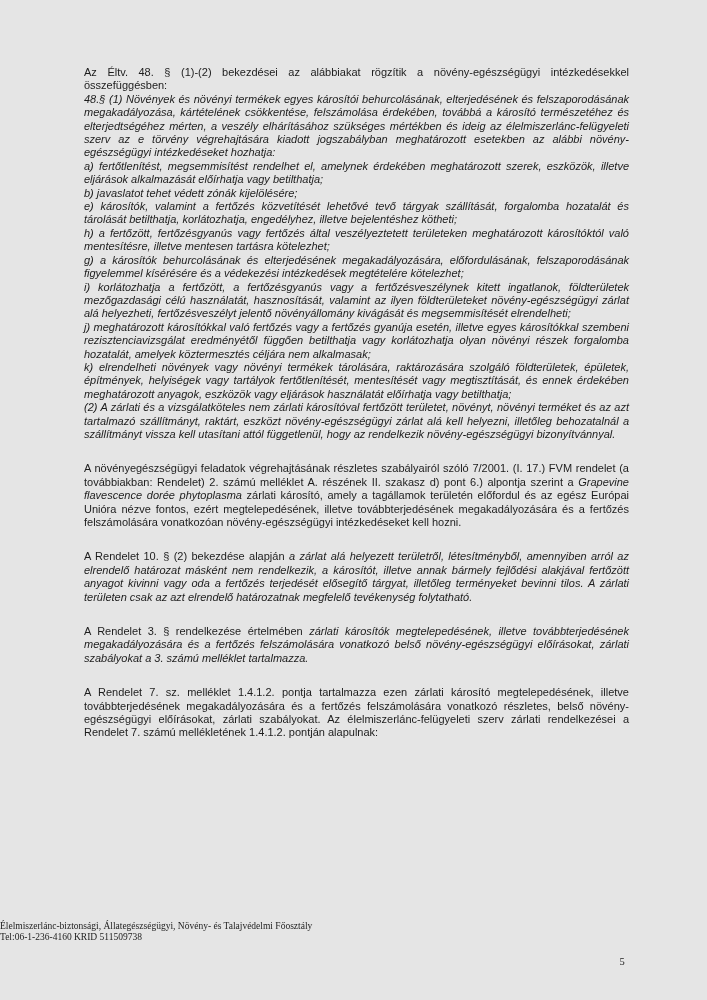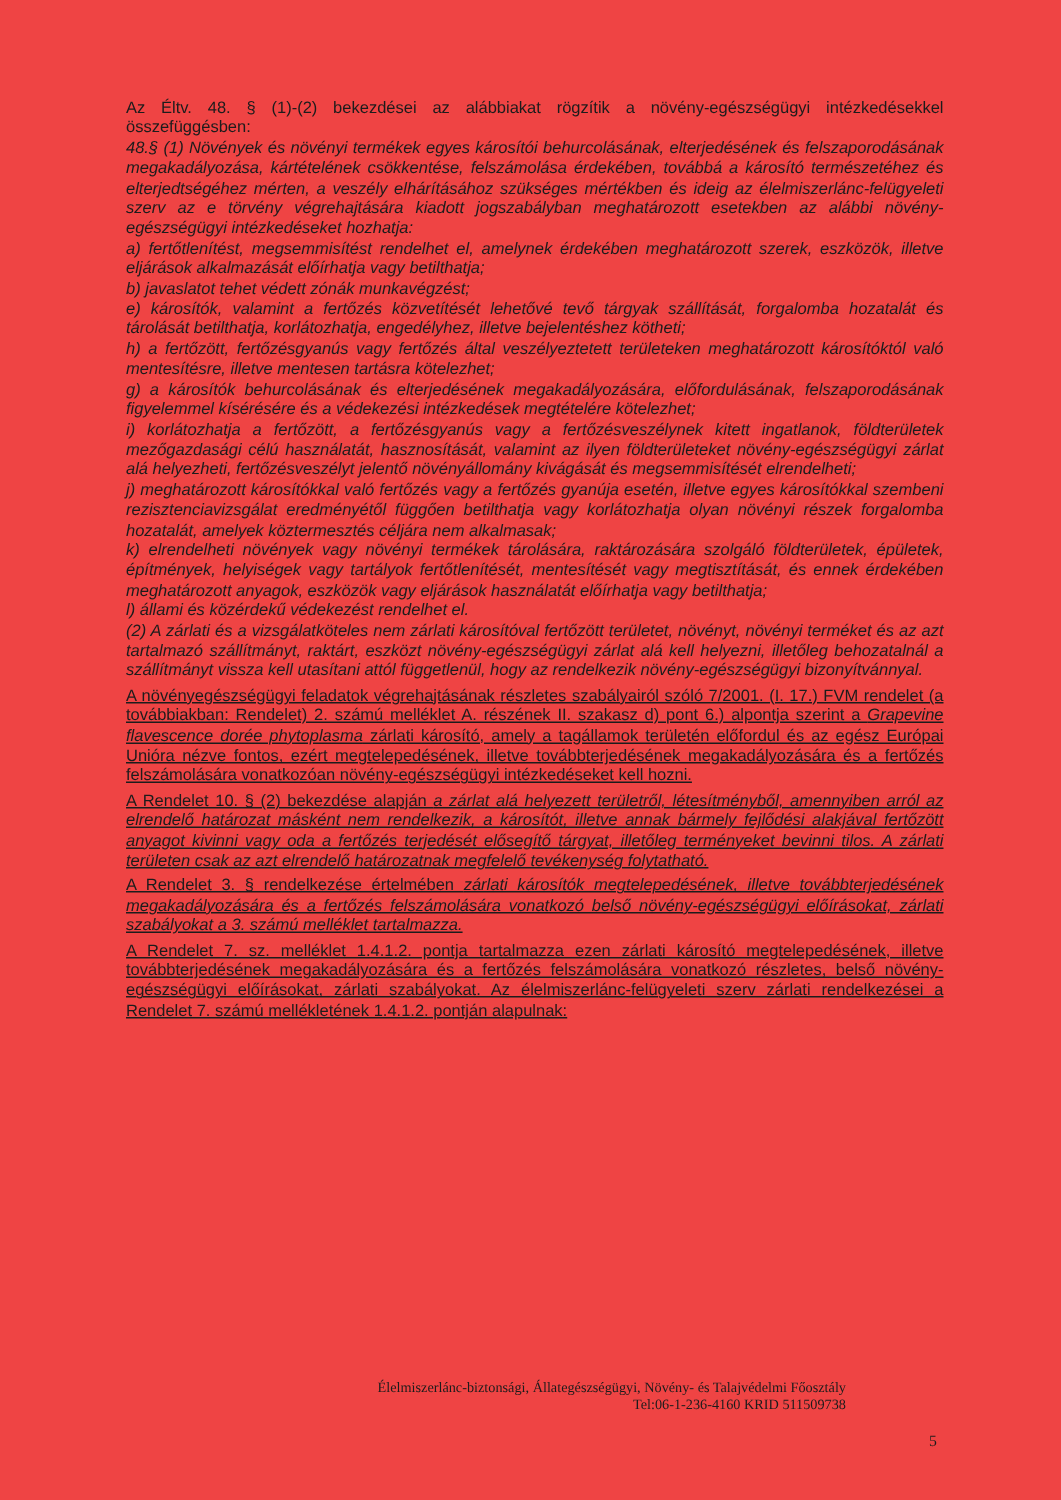--- a/index.html
+++ b/index.html
@@ -8,43 +8,43 @@
     height: 1000px;
     background: #ffffff;
     position: relative;
     overflow: hidden;
     font-family: "Liberation Sans", sans-serif;
     color: #1c1c1c;
   }
   .page {
     position: absolute;
     inset: 0;
-    background: #ef4444;
+    background: #e5e5e5;
   }
   .content {
     position: absolute;
     left: 84px;
     top: 66px;
     width: 545px;
   }
   .content p {
     margin: 0;
     font-size: 11px;
     line-height: 13.4px;
     text-align: justify;
     font-family: "Liberation Sans", sans-serif;
   }
-  .content p.gap { margin-top: 3px; text-decoration: underline; }
+  .content p.gap { margin-top: 21px; }
   .it { font-style: italic; }
   .footer {
     position: absolute;
     left: 0;
     top: 921px;
     width: 564px;
-    text-align: right;
+    text-align: left;
     font-family: "Liberation Serif", serif;
     font-size: 9.5px;
     line-height: 11.4px;
     color: #1c1c1c;
   }
   .footer .underline { text-decoration: underline; }
   .page-number {
     position: absolute;
     left: 612px;
     top: 956px;
@@ -57,28 +57,27 @@
 </style>
 </head>
 <body>
 
 <div class="page">
 
   <div class="content">
       <p><span>Az Éltv. 48. § (1)-(2) bekezdései az alábbiakat rögzítik a növény-egészségügyi intézkedésekkel összefüggésben:</span></p>
       <p><span class="it">48.§ (1) Növények és növényi termékek egyes károsítói behurcolásának, elterjedésének és felszaporodásának megakadályozása, kártételének csökkentése, felszámolása érdekében, továbbá a károsító természetéhez és elterjedtségéhez mérten, a veszély elhárításához szükséges mértékben és ideig az élelmiszerlánc-felügyeleti szerv az e törvény végrehajtására kiadott jogszabályban meghatározott esetekben az alábbi növény-egészségügyi intézkedéseket hozhatja:</span></p>
       <p><span class="it">a) fertőtlenítést, megsemmisítést rendelhet el, amelynek érdekében meghatározott szerek, eszközök, illetve eljárások alkalmazását előírhatja vagy betilthatja;</span></p>
-      <p><span class="it">b) javaslatot tehet védett zónák munkavégzést;</span></p>
+      <p><span class="it">b) javaslatot tehet védett zónák kijelölésére;</span></p>
       <p><span class="it">e) károsítók, valamint a fertőzés közvetítését lehetővé tevő tárgyak szállítását, forgalomba hozatalát és tárolását betilthatja, korlátozhatja, engedélyhez, illetve bejelentéshez kötheti;</span></p>
       <p><span class="it">h) a fertőzött, fertőzésgyanús vagy fertőzés által veszélyeztetett területeken meghatározott károsítóktól való mentesítésre, illetve mentesen tartásra kötelezhet;</span></p>
       <p><span class="it">g) a károsítók behurcolásának és elterjedésének megakadályozására, előfordulásának, felszaporodásának figyelemmel kísérésére és a védekezési intézkedések megtételére kötelezhet;</span></p>
       <p><span class="it">i) korlátozhatja a fertőzött, a fertőzésgyanús vagy a fertőzésveszélynek kitett ingatlanok, földterületek mezőgazdasági célú használatát, hasznosítását, valamint az ilyen földterületeket növény-egészségügyi zárlat alá helyezheti, fertőzésveszélyt jelentő növényállomány kivágását és megsemmisítését elrendelheti;</span></p>
       <p><span class="it">j) meghatározott károsítókkal való fertőzés vagy a fertőzés gyanúja esetén, illetve egyes károsítókkal szembeni rezisztenciavizsgálat eredményétől függően betilthatja vagy korlátozhatja olyan növényi részek forgalomba hozatalát, amelyek köztermesztés céljára nem alkalmasak;</span></p>
       <p><span class="it">k) elrendelheti növények vagy növényi termékek tárolására, raktározására szolgáló földterületek, épületek, építmények, helyiségek vagy tartályok fertőtlenítését, mentesítését vagy megtisztítását, és ennek érdekében meghatározott anyagok, eszközök vagy eljárások használatát előírhatja vagy betilthatja;</span></p>
-      <p><span class="it">l) állami és közérdekű védekezést rendelhet el.</span></p>
       <p><span class="it">(2) A zárlati és a vizsgálatköteles nem zárlati károsítóval fertőzött területet, növényt, növényi terméket és az azt tartalmazó szállítmányt, raktárt, eszközt növény-egészségügyi zárlat alá kell helyezni, illetőleg behozatalnál a szállítmányt vissza kell utasítani attól függetlenül, hogy az rendelkezik növény-egészségügyi bizonyítvánnyal.</span></p>
       <p class="gap"><span>A növényegészségügyi feladatok végrehajtásának részletes szabályairól szóló 7/2001. (I. 17.) FVM rendelet (a továbbiakban: Rendelet) 2. számú melléklet A. részének II. szakasz d) pont 6.) alpontja szerint a </span><span class="it">Grapevine flavescence dorée phytoplasma</span><span> zárlati károsító, amely a tagállamok területén előfordul és az egész Európai Unióra nézve fontos, ezért megtelepedésének, illetve továbbterjedésének megakadályozására és a fertőzés felszámolására vonatkozóan növény-egészségügyi intézkedéseket kell hozni.</span></p>
       <p class="gap"><span>A Rendelet 10. § (2) bekezdése alapján </span><span class="it">a zárlat alá helyezett területről, létesítményből, amennyiben arról az elrendelő határozat másként nem rendelkezik, a károsítót, illetve annak bármely fejlődési alakjával fertőzött anyagot kivinni vagy oda a fertőzés terjedését elősegítő tárgyat, illetőleg terményeket bevinni tilos. A zárlati területen csak az azt elrendelő határozatnak megfelelő tevékenység folytatható.</span></p>
       <p class="gap"><span>A Rendelet 3. § rendelkezése értelmében </span><span class="it">zárlati károsítók megtelepedésének, illetve továbbterjedésének megakadályozására és a fertőzés felszámolására vonatkozó belső növény-egészségügyi előírásokat, zárlati szabályokat a 3. számú melléklet tartalmazza.</span></p>
       <p class="gap"><span>A Rendelet 7. sz. melléklet 1.4.1.2. pontja tartalmazza ezen zárlati károsító megtelepedésének, illetve továbbterjedésének megakadályozására és a fertőzés felszámolására vonatkozó részletes, belső növény-egészségügyi előírásokat, zárlati szabályokat. Az élelmiszerlánc-felügyeleti szerv zárlati rendelkezései a Rendelet 7. számú mellékletének 1.4.1.2. pontján alapulnak:</span></p>
     </div>
 
   <div class="footer">
     <div>Élelmiszerlánc-biztonsági, Állategészségügyi, Növény- és Talajvédelmi Főosztály</div>
     <div>Tel:06-1-236-4160  KRID 511509738</div>

